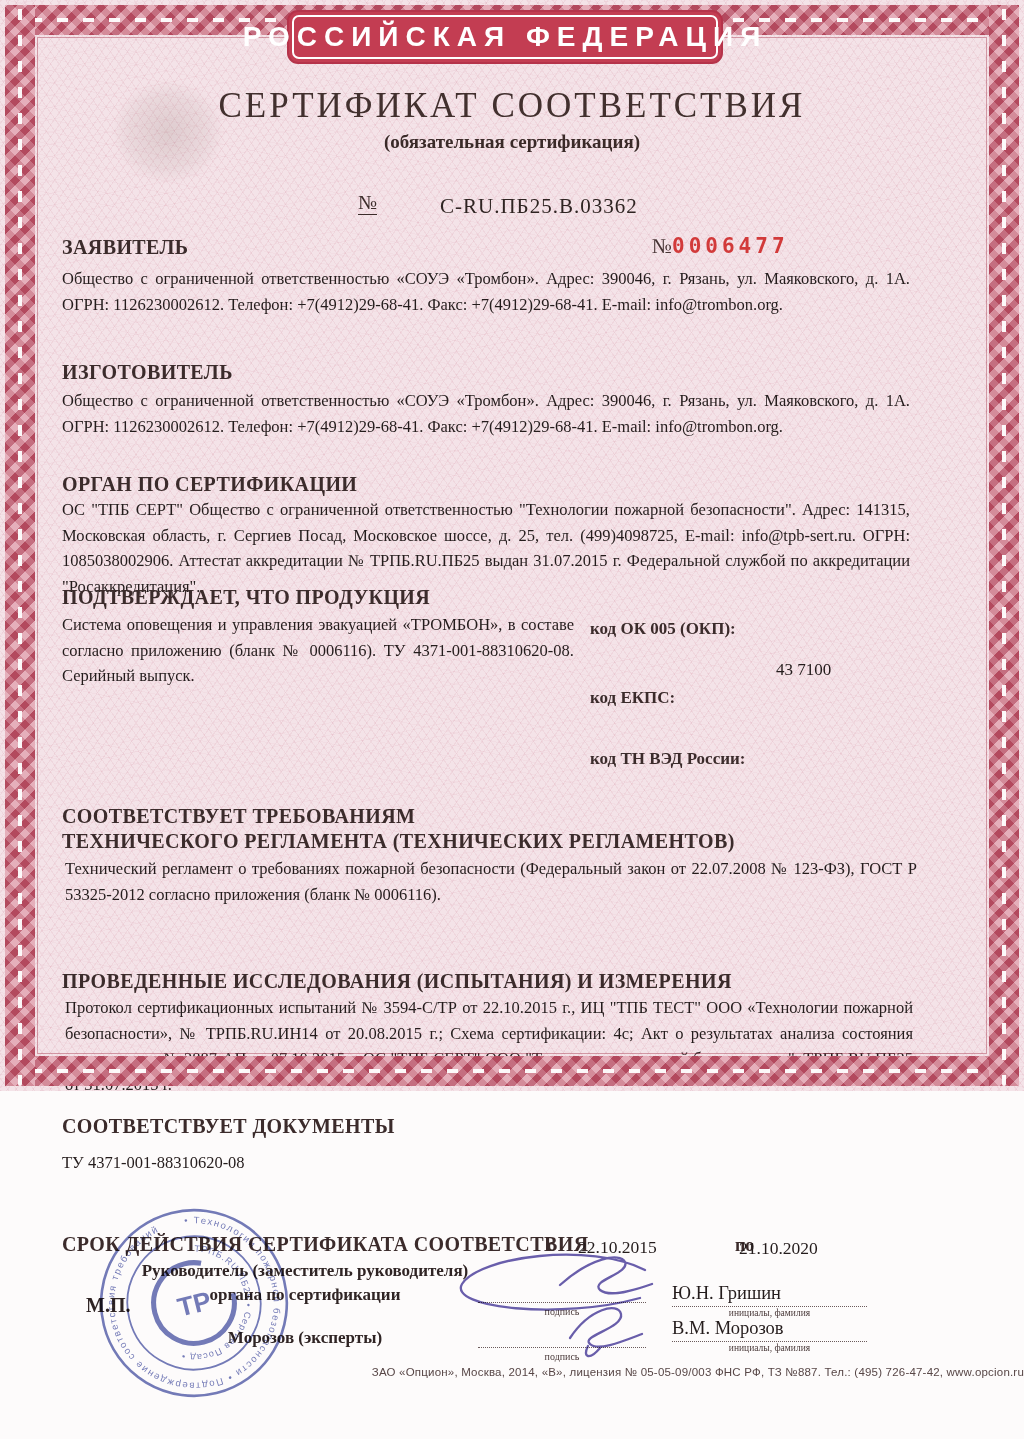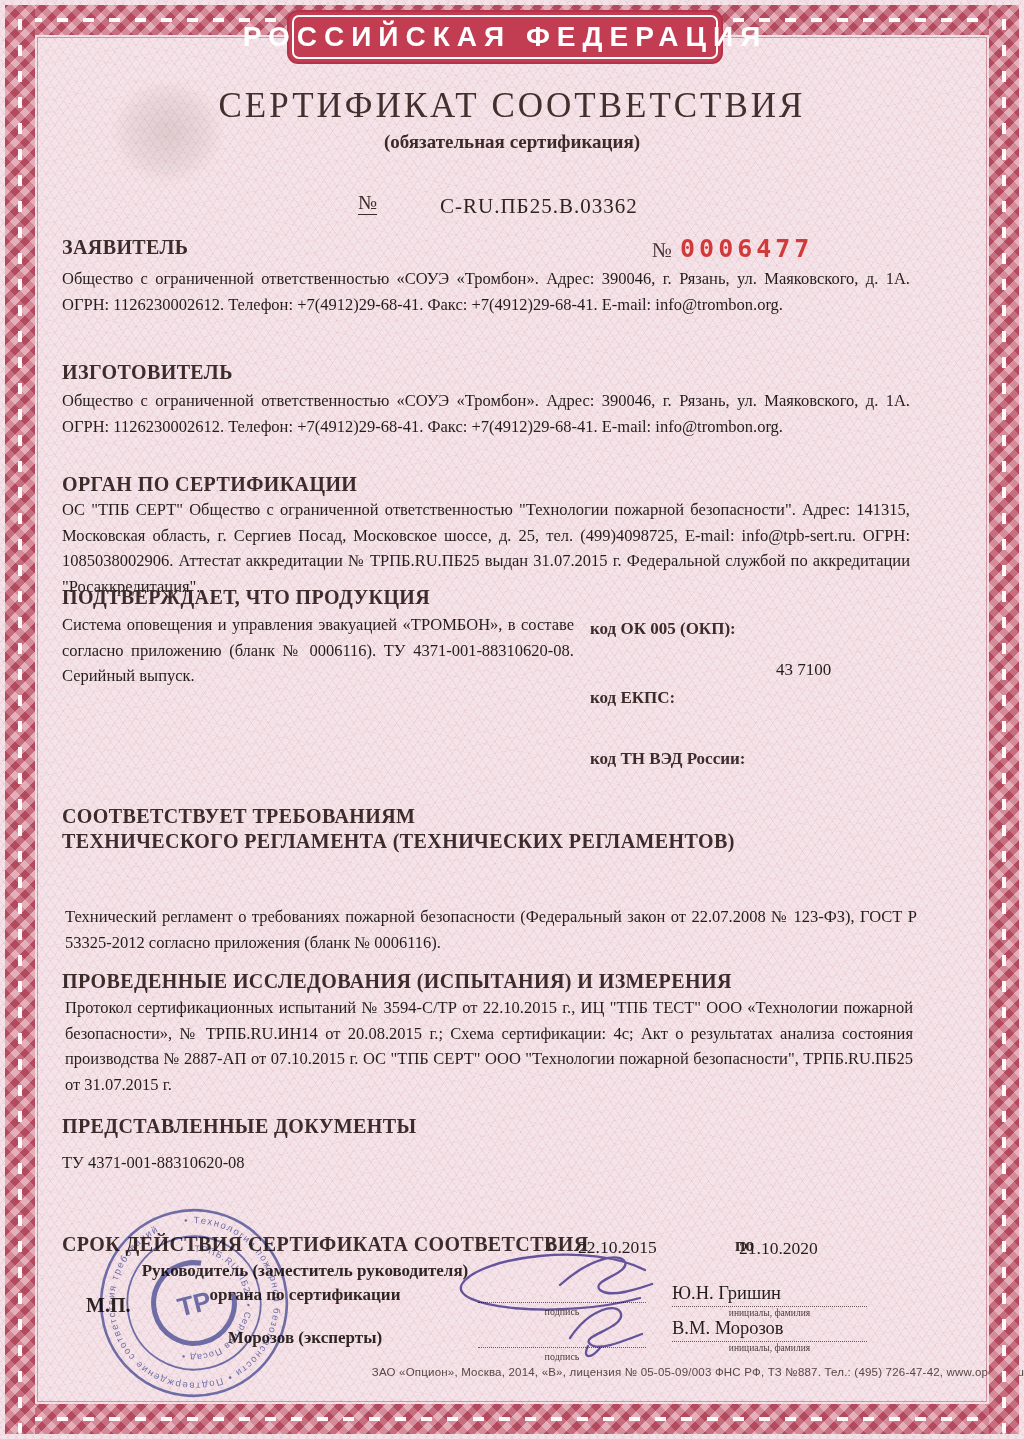--- a/index.html
+++ b/index.html
@@ -2,21 +2,21 @@
 <html lang="ru"><head>
 <meta charset="utf-8">
 <style>
   html,body{margin:0;padding:0;}
   body{
     width:1024px;height:1439px;overflow:hidden;
     font-family:"Liberation Serif","DejaVu Serif",serif;
     background:#fdfbfb;
   }
   .page{
-    position:relative;width:1024px;height:1439px;
+    position:relative;width:1024px;height:1091px;
     background-color:#f4e3e8;
     background-image:
       repeating-linear-gradient(55deg, rgba(199,110,132,.10) 0 1px, transparent 1px 7px),
       repeating-linear-gradient(-55deg, rgba(199,110,132,.10) 0 1px, transparent 1px 7px),
       repeating-linear-gradient(12deg, rgba(213,140,160,.07) 0 1px, transparent 1px 12px),
       repeating-linear-gradient(-12deg, rgba(213,140,160,.07) 0 1px, transparent 1px 12px);
   }
   
   .frame{position:absolute;z-index:5;
     background:
@@ -66,21 +66,21 @@
   }
   .doc-subtitle{
     position:absolute;left:0;right:0;top:131px;text-align:center;
     font-size:19px;font-weight:700;color:#3a2a28;
   }
   .num-label{position:absolute;left:358px;top:191px;font-size:20px;color:#3c2c2a;border-bottom:1px solid #3c2c2a;line-height:1.15;}
   .num-value{position:absolute;left:440px;top:194px;font-size:21px;color:#2f2422;letter-spacing:1px;}
   .blank-num{position:absolute;left:652px;top:234px;font-size:21px;color:#473434;}
   .blank-num .digits{
     font-family:"DejaVu Sans Mono",monospace;font-weight:600;
-    font-size:25px;color:#d23a3a;letter-spacing:4px;margin-left:8px;
+    font-size:21px;color:#d23a3a;letter-spacing:4px;margin-left:0;
   }
   
   .h-sec{position:absolute;font-size:20px;font-weight:700;color:#3b2b2b;letter-spacing:.4px;}
   .p-sec{position:absolute;font-size:16.5px;color:#241c1c;line-height:1.55;text-align:justify;}
   .code-label{position:absolute;font-size:17px;font-weight:700;color:#3b2b2b;}
   .code-value{position:absolute;font-size:17px;color:#241c1c;}
   
   .validity-word{position:absolute;font-size:18px;font-weight:700;color:#3b2b2b;}
   .validity-date{position:absolute;font-size:17.5px;color:#241c1c;}
   
@@ -147,26 +147,26 @@
 
   <div class="code-label" style="left:590px;top:619px;">код ОК 005 (ОКП):</div>
   <div class="code-value" style="left:776px;top:623px;margin-top:37px;">43 7100</div>
   <div class="code-label" style="left:590px;top:688px;">код ЕКПС:</div>
   <div class="code-value" style="left:776px;top:692px;"></div>
   <div class="code-label" style="left:590px;top:749px;">код ТН ВЭД России:</div>
   <div class="code-value" style="left:810px;top:753px;"></div>
 
   <div class="h-sec" style="left:62px;top:805px;">СООТВЕТСТВУЕТ ТРЕБОВАНИЯМ</div>
   <div class="h-sec" style="left:62px;top:830px;">ТЕХНИЧЕСКОГО РЕГЛАМЕНТА (ТЕХНИЧЕСКИХ РЕГЛАМЕНТОВ)</div>
-  <div class="p-sec" style="left:65px;top:856px;width:852px;margin-top:48px;">Технический регламент о требованиях пожарной безопасности (Федеральный закон от 22.07.2008 № 123-ФЗ), ГОСТ Р 53325-2012 согласно приложения (бланк № 0006116).</div>
+  <div class="p-sec" style="left:65px;top:856px;width:852px;">Технический регламент о требованиях пожарной безопасности (Федеральный закон от 22.07.2008 № 123-ФЗ), ГОСТ Р 53325-2012 согласно приложения (бланк № 0006116).</div>
 
   <div class="h-sec" style="left:62px;top:970px;">ПРОВЕДЕННЫЕ ИССЛЕДОВАНИЯ (ИСПЫТАНИЯ) И ИЗМЕРЕНИЯ</div>
   <div class="p-sec" style="left:65px;top:995px;width:848px;">Протокол сертификационных испытаний № 3594-С/ТР от 22.10.2015 г., ИЦ "ТПБ ТЕСТ" ООО «Технологии пожарной безопасности», № ТРПБ.RU.ИН14 от 20.08.2015 г.; Схема сертификации: 4с; Акт о результатах анализа состояния производства № 2887-АП от 07.10.2015 г. ОС "ТПБ СЕРТ" ООО "Технологии пожарной безопасности", ТРПБ.RU.ПБ25 от 31.07.2015 г.</div>
 
-  <div class="h-sec" style="left:62px;top:1115px;">ПРЕДСТАВЛЕННЫЕ ДОКУМЕНТЫ</div>
+  <div class="h-sec" style="left:62px;top:1115px;">СООТВЕТСТВУЕТ ДОКУМЕНТЫ</div>
   <div class="p-sec" style="left:62px;top:1150px;width:500px;">ТУ 4371-001-88310620-08</div>
 
   <div class="h-sec" style="left:62px;top:1233px;">СРОК ДЕЙСТВИЯ СЕРТИФИКАТА СООТВЕТСТВИЯ</div>
   <div class="validity-word" style="left:547px;top:1235px;">с</div>
   <div class="validity-date" style="left:578px;top:1237px;">22.10.2015</div>
   <div class="validity-word" style="left:735px;top:1235px;">по</div>
   <div class="validity-date" style="left:739px;top:1238px;">21.10.2020</div>
 
   <div class="mp">М.П.</div>
   <div class="sig-label" style="top:1261px;">Руководитель (заместитель руководителя)</div>

